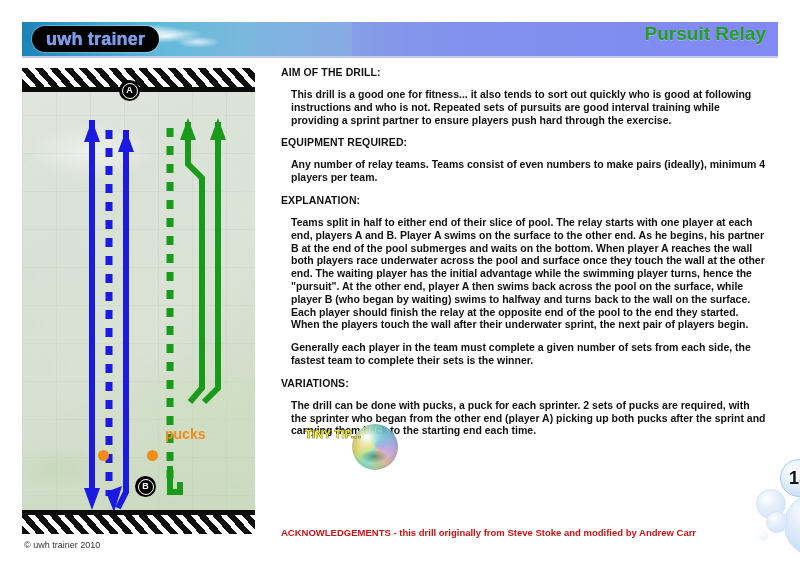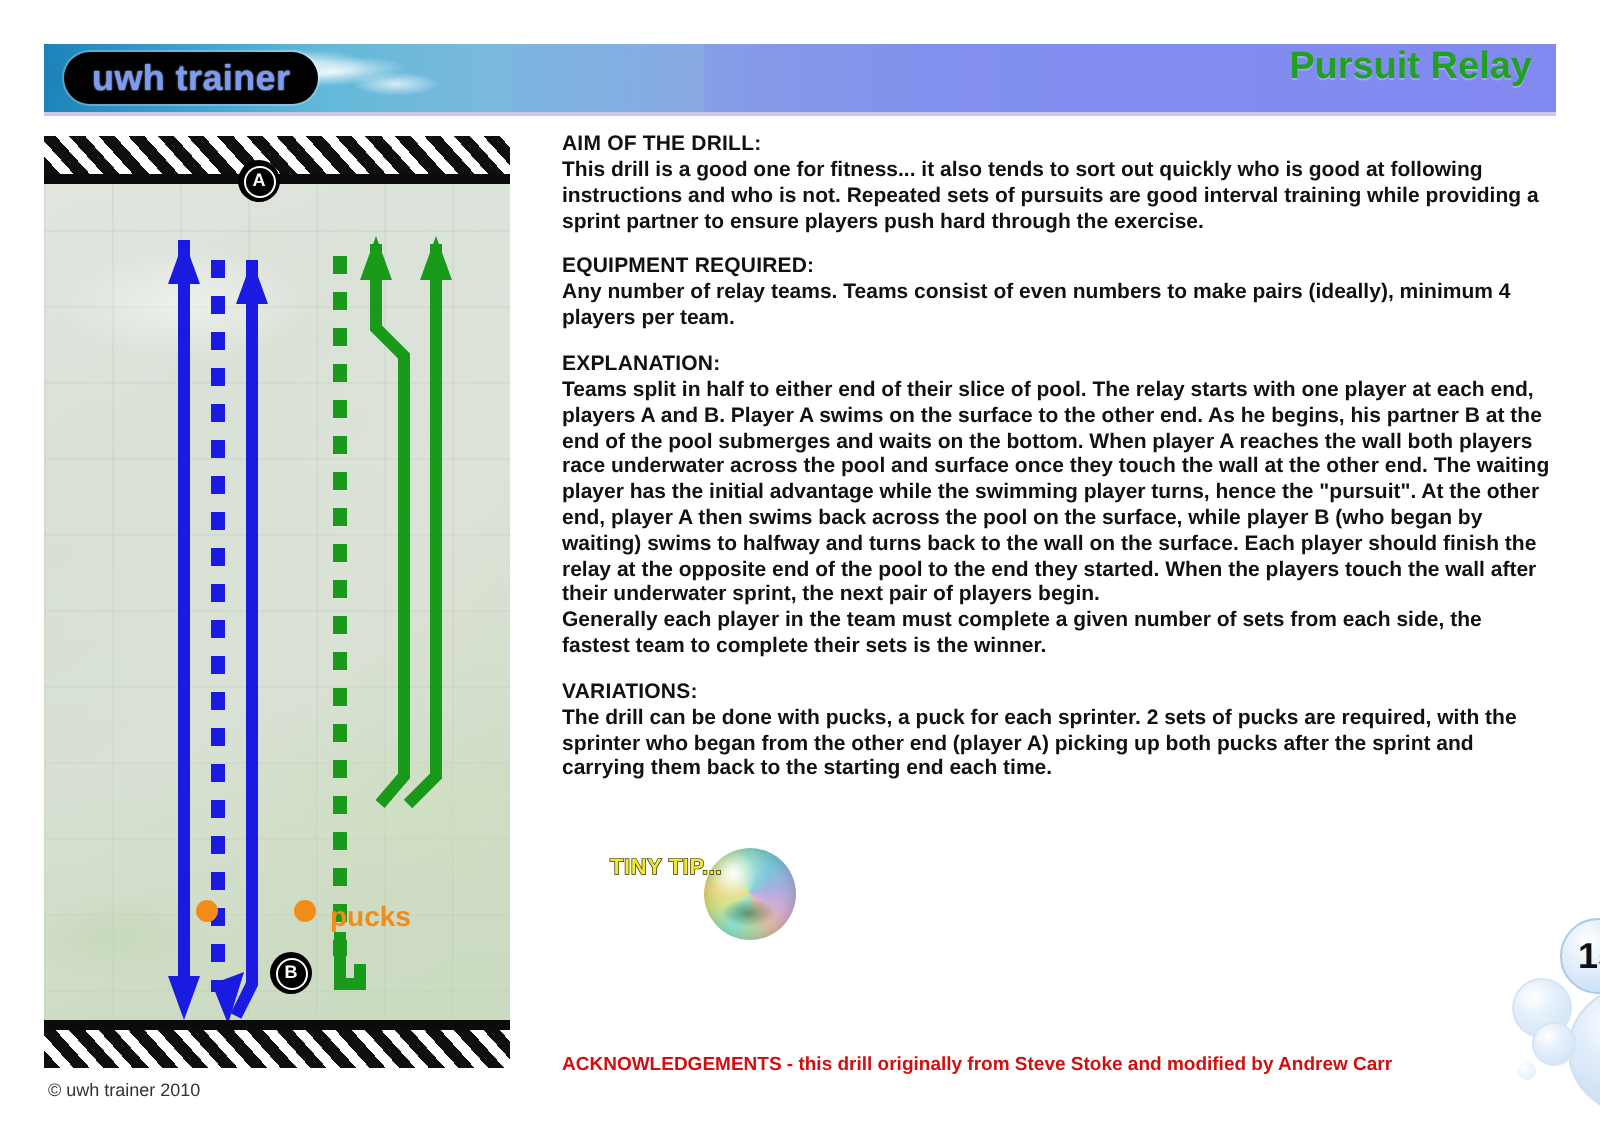--- a/index.html
+++ b/index.html
@@ -110,35 +110,35 @@
   .marker-a{ left:97px; top:12px; }
   .marker-b{ left:113px; top:408px; }
 
   .puck{
     position:absolute; width:11px; height:11px; border-radius:50%;
     background:#f28c18;
   }
   .puck-1{ left:76px; top:382px; }
   .puck-2{ left:125px; top:382px; }
   .pucks-label{
-    position:absolute; left:143px; top:382px;
+    position:absolute; left:143px; top:358px;
     color:#f28c18; font-size:14px; font-weight:bold;
   }
 
   
   .content{
     position:absolute; left:281px; top:66px; width:496px;
   }
   .sec-head{
     font-size:10.5px; font-weight:bold; color:#111; letter-spacing:.1px;
     margin:0 0 1px 0;
   }
   .sec-body{
     font-size:10.5px; font-weight:bold; color:#111;
-    line-height:1.22; margin:0; text-align:left;
+    line-height:1.22; margin:10px; text-align:left;
   }
   .sec{ margin-bottom:10px; }
   .sec.tight{ margin-bottom:0; }
 
   
   .tip{
     position:absolute; left:305px; top:428px; width:400px; height:60px;
   }
   .tip-bubble{
     position:absolute; left:47px; top:-4px; width:46px; height:46px;

